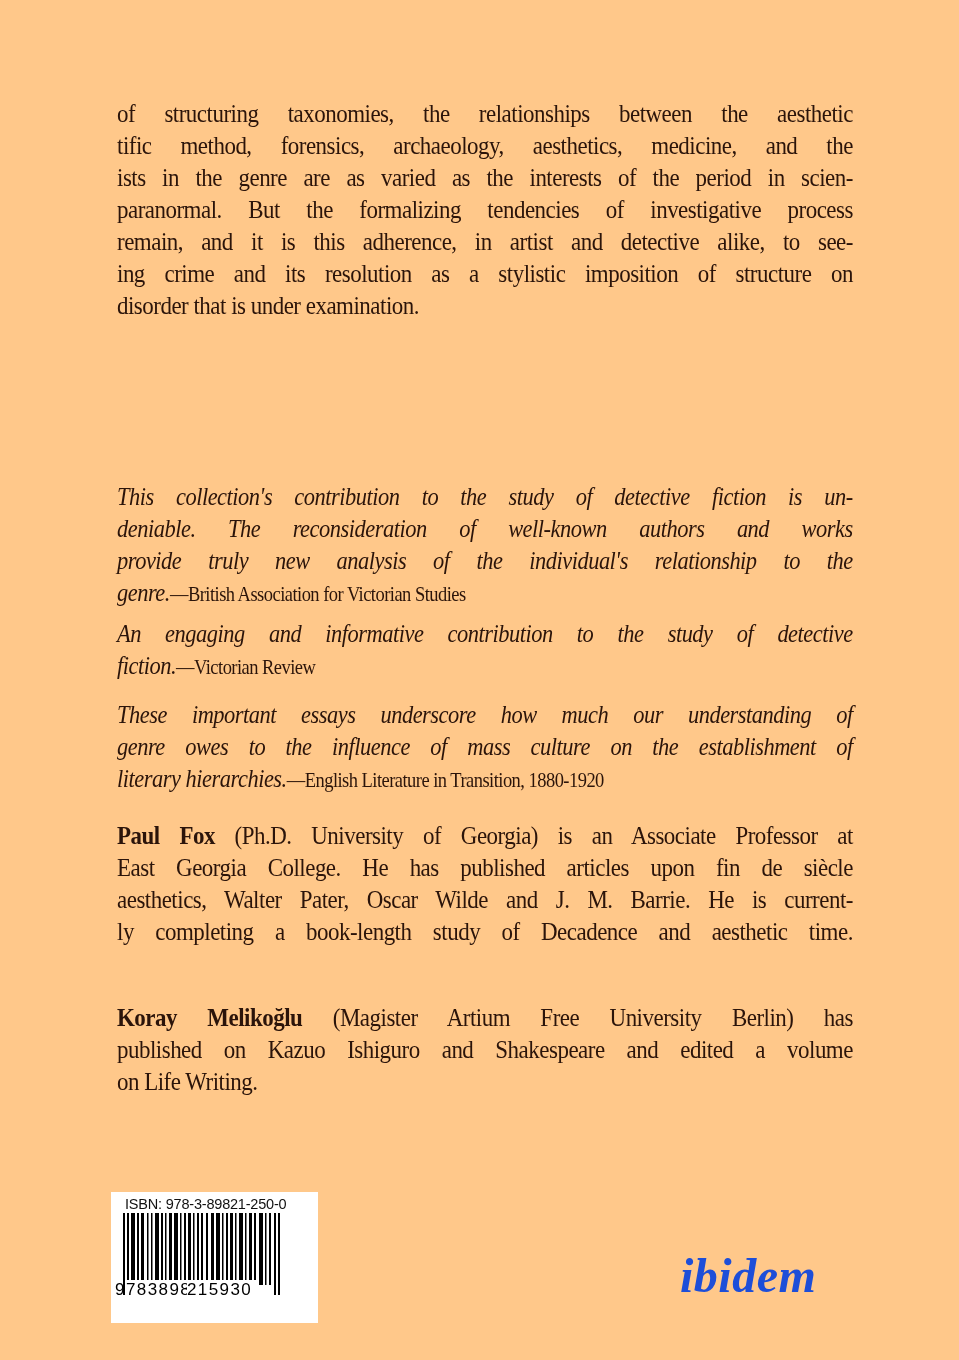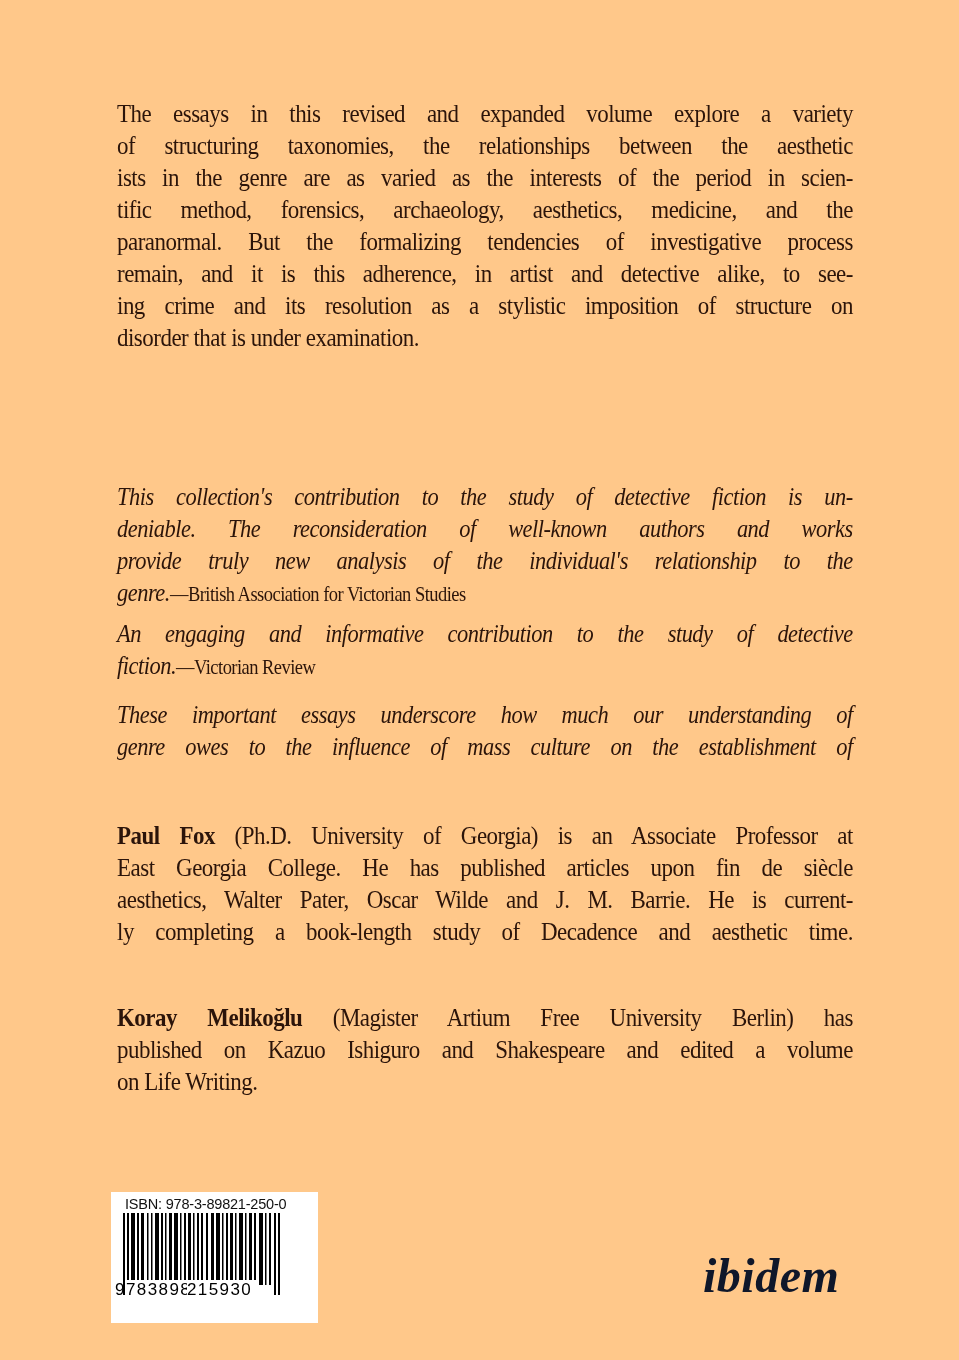--- a/index.html
+++ b/index.html
@@ -48,42 +48,39 @@
   }
   #bars { position: absolute; left: 11px; top: 21px; }
   #ean-first { position: absolute; left: 4px; top: 88px;
     font-family: "Liberation Sans", "DejaVu Sans", sans-serif; font-size: 17px; color:#000; }
   #ean-rest-a { position: absolute; left: 15px; top: 88px; width: 72px; background:#fff;
     font-family: "Liberation Sans", "DejaVu Sans", sans-serif; font-size: 17px; color:#000; letter-spacing: 1.4px; }
   #ean-rest-b { position: absolute; left: 76px; top: 88px; width: 72px; background:#fff;
     font-family: "Liberation Sans", "DejaVu Sans", sans-serif; font-size: 17px; color:#000; letter-spacing: 1.4px; }
 
   #publisher-logo {
-    position: absolute; left: 703px; top: 1252px;
+    position: absolute; left: 680px; top: 1252px;
     font-family: "Liberation Serif", "DejaVu Serif", serif;
     font-weight: bold; font-style: italic;
-    font-size: 48px; line-height: 48px; color: #0f172a;
+    font-size: 48px; line-height: 48px; color: #1d4ed8;
     letter-spacing: 0.5px;
   }
 </style>
 </head>
 <body>
 
 <div class="block" id="blurb">
   <div class="line">
-      <span class="cond">The essays in this revised and expanded volume explore a variety</span>
-    </div>
-  <div class="line">
       <span class="cond">of structuring taxonomies, the relationships between the aesthetic</span>
     </div>
   <div class="line">
+      <span class="cond">tific method, forensics, archaeology, aesthetics, medicine, and the</span>
+    </div>
+  <div class="line">
       <span class="cond">ists in the genre are as varied as the interests of the period in scien-</span>
-    </div>
-  <div class="line">
-      <span class="cond">tific method, forensics, archaeology, aesthetics, medicine, and the</span>
     </div>
   <div class="line">
       <span class="cond">paranormal. But the formalizing tendencies of investigative process</span>
     </div>
   <div class="line">
       <span class="cond">remain, and it is this adherence, in artist and detective alike, to see-</span>
     </div>
   <div class="line">
       <span class="cond">ing crime and its resolution as a stylistic imposition of structure on</span>
     </div>
@@ -120,20 +117,25 @@
   </div>
 </div>
 
 <div class="block" id="quote3">
   <div class="line it">
       <span class="cond-it">These important essays underscore how much our understanding of</span>
     </div>
   <div class="line it">
       <span class="cond-it">genre owes to the influence of mass culture on the establishment of</span>
     </div>
+  <div class="line last">
+    <span class="cond-it" style="text-align:left">
+      <span class="it">literary hierarchies.</span><span class="src">—English Literature in Transition, 1880-1920</span>
+    </span>
+  </div>
 </div>
 
 <div class="block" id="bio1">
   <div class="line">
     <span class="cond"><span class="b">Paul Fox</span><span> (Ph.D. University of Georgia) is an Associate Professor at</span></span>
   </div>
   <div class="line">
       <span class="cond">East Georgia College. He has published articles upon fin de siècle</span>
     </div>
   <div class="line">

